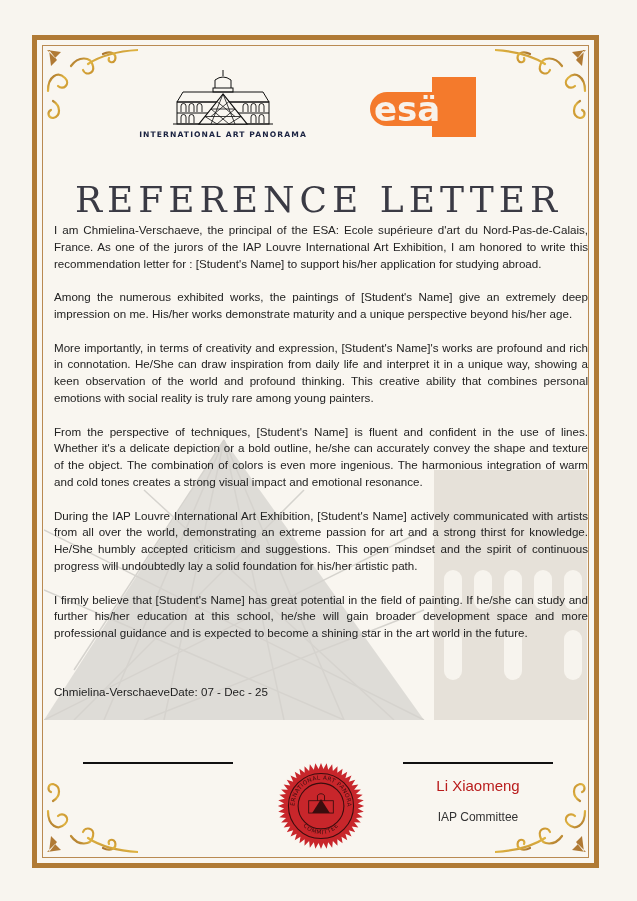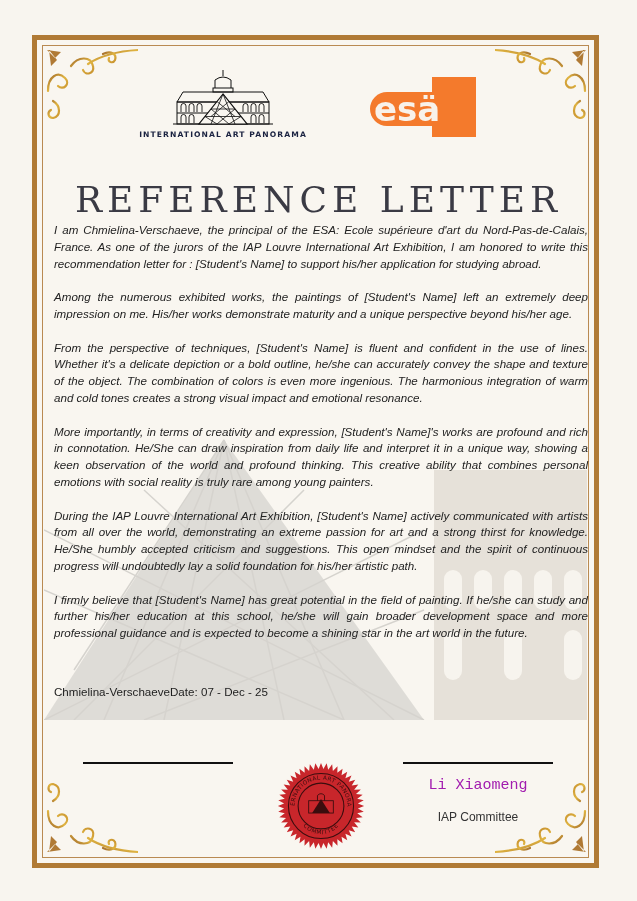--- a/index.html
+++ b/index.html
@@ -33,35 +33,35 @@
   }
   .esa-logo { position: absolute; left: 370px; top: 77px; width: 106px; height: 60px; }
 
   .title {
     position: absolute; left: 0; width: 637px; top: 155px; text-align: center;
     font-family: "DejaVu Serif", serif; font-size: 36px; letter-spacing: 5px; color: #3a3a44; font-weight: normal;
   }
 
   .body-text {
     position: absolute; left: 54px; top: 222px; width: 534px;
-    font-size: 11.6px; line-height: 16.8px; text-align: justify; color: #222; font-style: italic;
+    font-size: 11.6px; line-height: 16.8px; text-align: justify; color: #222;
   }
   .body-text p { margin: 0 0 16.8px 0; }
 
   .sign-row {
     position: absolute; left: 54px; top: 685px; width: 534px; font-size: 11.6px;
     display: flex; justify-content: flex-start;
   }
 
   .sig-line { position: absolute; height: 1.5px; background: #111; top: 762px; }
   .sig-line.left { left: 83px; width: 150px; }
   .sig-line.right { left: 403px; width: 150px; }
 
   .signer { position: absolute; left: 403px; width: 150px; top: 777px; text-align: center; }
-  .signer-name { font-size: 15px; color: #a21caf; font-family: Liberation Mono, monospace; }
+  .signer-name { font-size: 15px; color: #b91c1c; }
   .signer-role { font-size: 12px; color: #333; margin-top: 16px; }
 
   .seal { position: absolute; left: 277px; top: 762px; width: 88px; height: 88px; }
 </style>
 </head>
 <body>
 
 <div class="outer-frame"></div>
 <div class="inner-frame"></div>
 
@@ -200,23 +200,23 @@
   <circle cx="17" cy="32" r="17" fill="#f47a2c"></circle>
   <circle cx="47" cy="32" r="17" fill="#f47a2c"></circle>
   <rect x="17" y="15" width="50" height="34" fill="#f47a2c"></rect>
   <text x="4" y="44" font-family="DejaVu Sans, sans-serif" font-weight="bold" font-size="34" fill="#f8f2ea">esä</text>
 </svg>
 
 <h1 class="title">REFERENCE LETTER</h1>
 
 <div class="body-text">
   <p>I am Chmielina-Verschaeve, the principal of the ESA: Ecole supérieure d'art du Nord-Pas-de-Calais, France. As one of the jurors of the IAP Louvre International Art Exhibition, I am honored to write this recommendation letter for : [Student's Name] to support his/her application for studying abroad.</p>
-  <p>Among the numerous exhibited works, the paintings of [Student's Name] left an extremely deep impression on me. His/her works demonstrate maturity and a unique perspective beyond his/her age.</p>
+  <p>Among the numerous exhibited works, the paintings of [Student's Name] give an extremely deep impression on me. His/her works demonstrate maturity and a unique perspective beyond his/her age.</p>
+  <p>More importantly, in terms of creativity and expression, [Student's Name]'s works are profound and rich in connotation. He/She can draw inspiration from daily life and interpret it in a unique way, showing a keen observation of the world and profound thinking. This creative ability that combines personal emotions with social reality is truly rare among young painters.</p>
   <p>From the perspective of techniques, [Student's Name] is fluent and confident in the use of lines. Whether it's a delicate depiction or a bold outline, he/she can accurately convey the shape and texture of the object. The combination of colors is even more ingenious. The harmonious integration of warm and cold tones creates a strong visual impact and emotional resonance.</p>
-  <p>More importantly, in terms of creativity and expression, [Student's Name]'s works are profound and rich in connotation. He/She can draw inspiration from daily life and interpret it in a unique way, showing a keen observation of the world and profound thinking. This creative ability that combines personal emotions with social reality is truly rare among young painters.</p>
   <p>During the IAP Louvre International Art Exhibition, [Student's Name] actively communicated with artists from all over the world, demonstrating an extreme passion for art and a strong thirst for knowledge. He/She humbly accepted criticism and suggestions. This open mindset and the spirit of continuous progress will undoubtedly lay a solid foundation for his/her artistic path.</p>
   <p>I firmly believe that [Student's Name] has great potential in the field of painting. If he/she can study and further his/her education at this school, he/she will gain broader development space and more professional guidance and is expected to become a shining star in the art world in the future.</p>
 </div>
 
 <div class="sign-row">
   <span>Chmielina-Verschaeve</span>
   <span>Date: 07 - Dec - 25</span>
 </div>
 
 <div class="sig-line left"></div>

